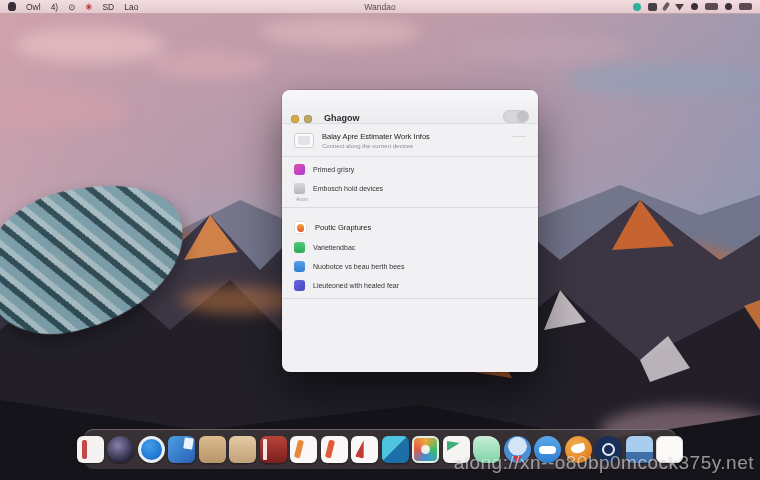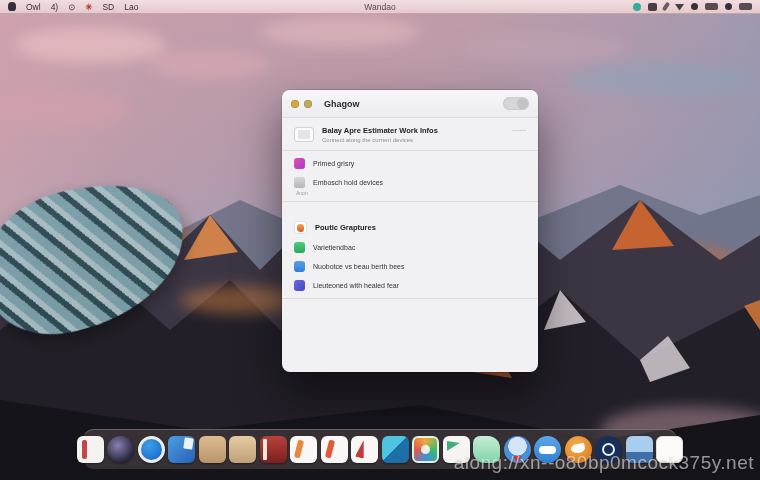--- a/index.html
+++ b/index.html
@@ -39,21 +39,21 @@
   .sico.pen { width:4px; height:9px; transform:rotate(35deg); background:#6a5a60; }
   .sico.dot { width:7px; height:7px; border-radius:50%; background:#3a2f38; }
 
   
   .window {
     position:absolute; left:282px; top:90px; width:256px; height:282px; z-index:4;
     background:#f1f0f2; border-radius:8px;
     box-shadow:0 22px 45px rgba(0,0,0,.5), 0 0 0 0.5px rgba(0,0,0,.25);
     overflow:hidden;
   }
-  .titlebar { position:relative; height:28px; display:flex; align-items:center; padding:0 9px;
+  .titlebar { position:relative; height:34px; display:flex; align-items:flex-end; padding:0 9px;
     background:linear-gradient(180deg,#f7f6f8,#ecebee); border-bottom:1px solid #dddce0; }
   .tl { width:8px; height:8px; border-radius:50%; margin-right:5px; box-shadow:inset 0 0 0 0.5px rgba(0,0,0,.25); }
   .tl.one { background:#d9a83c; }
   .tl.two { background:#bfa95c; }
   .win-title { font-size:9px; font-weight:bold; color:#2c2c2e; margin-left:7px; }
   .toggle { margin-left:auto; width:26px; height:13px; border-radius:7px; background:#d7d6da;
     position:relative; box-shadow:inset 0 0 2px rgba(0,0,0,.2); }
   .toggle::after { content:""; position:absolute; right:1px; top:1px; width:11px; height:11px;
     border-radius:50%; background:#c3c2c8; }
 
@@ -77,21 +77,21 @@
     border-radius:50% 50% 40% 60%; background:linear-gradient(180deg,#f2a445,#e05a2f); }
   .ric.green  { background:linear-gradient(180deg,#4ecb7a,#2fa858); }
   .ric.blue   { background:linear-gradient(180deg,#5a9fe8,#2f7fd4); }
   .ric.indigo { background:linear-gradient(135deg,#6a6ae0,#4547c0); }
   .ric.trash  { width:15px; height:17px; background:linear-gradient(180deg,#5a8fe0,#2f5fc4);
     border-radius:2px 2px 4px 4px; }
   .ric.trash::before { content:""; position:absolute; top:-3px; left:2px; right:2px; height:2px;
     background:#2f5fc4; border-radius:1px; }
 
   .rtext { min-width:0; }
-  .rtitle { font-size:7.5px; font-weight:bold; color:#222224; white-space:nowrap; }
+  .rtitle { font-size:7.5px; font-weight:normal; color:#222224; white-space:nowrap; }
   .rlabel { font-size:7px; color:#333336; white-space:nowrap; }
   .rsub   { font-size:6px; color:#8e8e93; margin-top:1.5px; white-space:nowrap; }
   .rfine  { font-size:5px; color:#9a9aa0; margin-top:2px; white-space:nowrap; overflow:hidden; max-width:215px; }
   .rnote  { position:absolute; right:12px; top:9px; font-size:6px; color:#b9b9be; }
   .rcap   { font-size:5px; color:#9a9aa0; padding:0 12px 2px 14px; margin-top:-2px; }
 
   .footer-btn { position:absolute; right:10px; top:6px; background:#ffffff; color:#2f6fd6;
     font-size:7px; font-weight:bold; padding:4px 11px; border-radius:5px; border:none;
     box-shadow:0 0 0 0.5px rgba(0,0,0,.15), 0 1px 2px rgba(0,0,0,.2); }
 
@@ -259,21 +259,21 @@
   </div>
   <div class="wrow">
     <span class="ric sm gray"></span>
     <span class="rlabel">Embosch hold devices</span>
   </div>
   <div class="rcap">Anon</div>
 
   <div class="sep"></div>
 
 
-  <div class="wrow" style="margin-top:15px;align-items:center;">
+  <div class="wrow" style="margin-top:9px;align-items:center;">
     <span class="ric parrot"></span>
     <span class="rtitle">Poutic Graptures</span>
   </div>
   <div class="wrow">
     <span class="ric sm green"></span>
     <span class="rlabel">Varietiendbac</span>
   </div>
   <div class="wrow">
     <span class="ric sm blue"></span>
     <span class="rlabel">Nuobotce vs beau berth bees</span>

